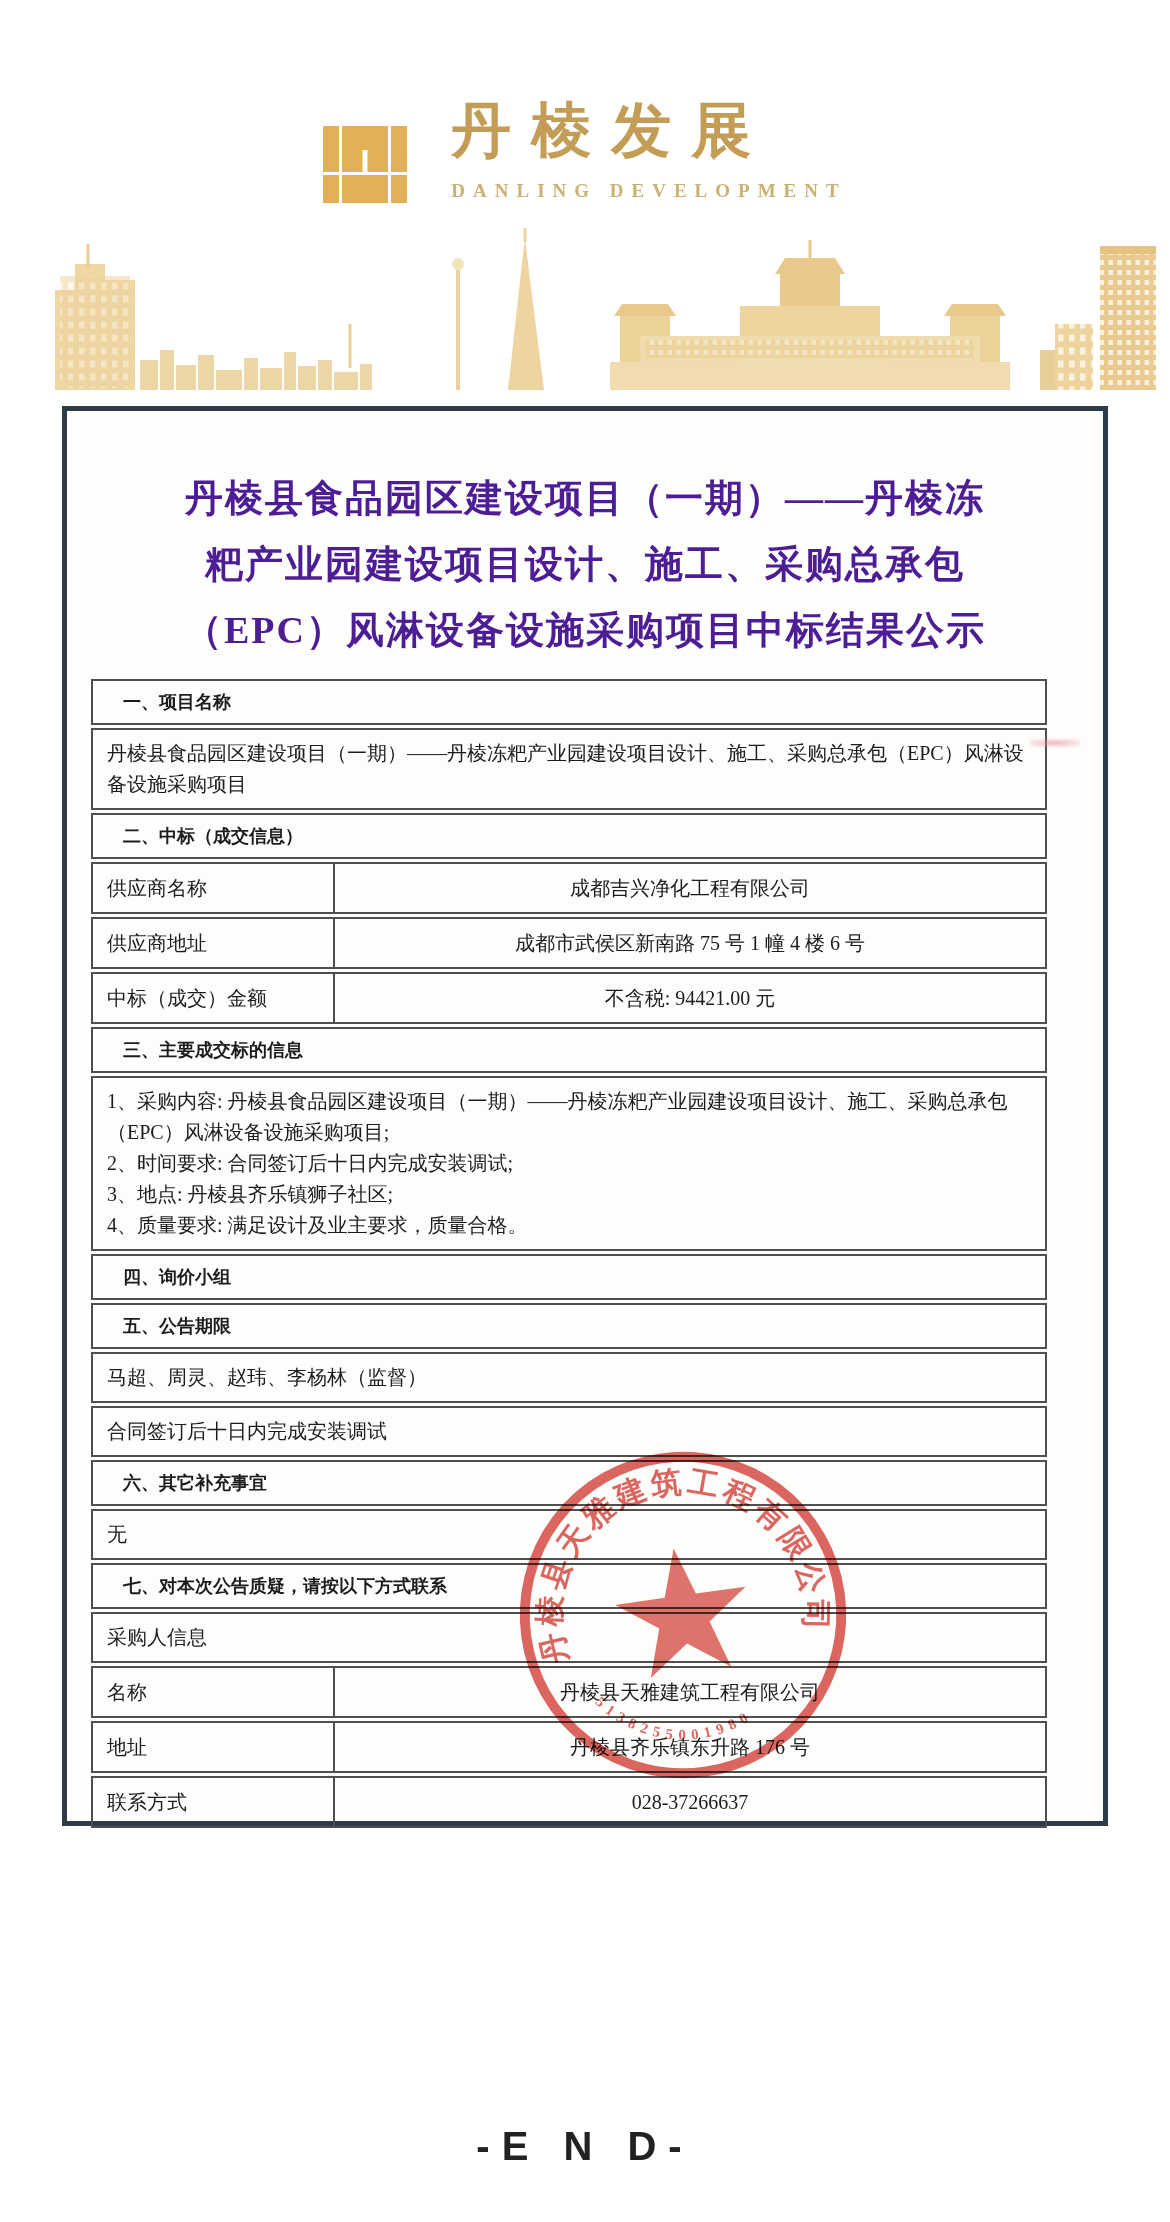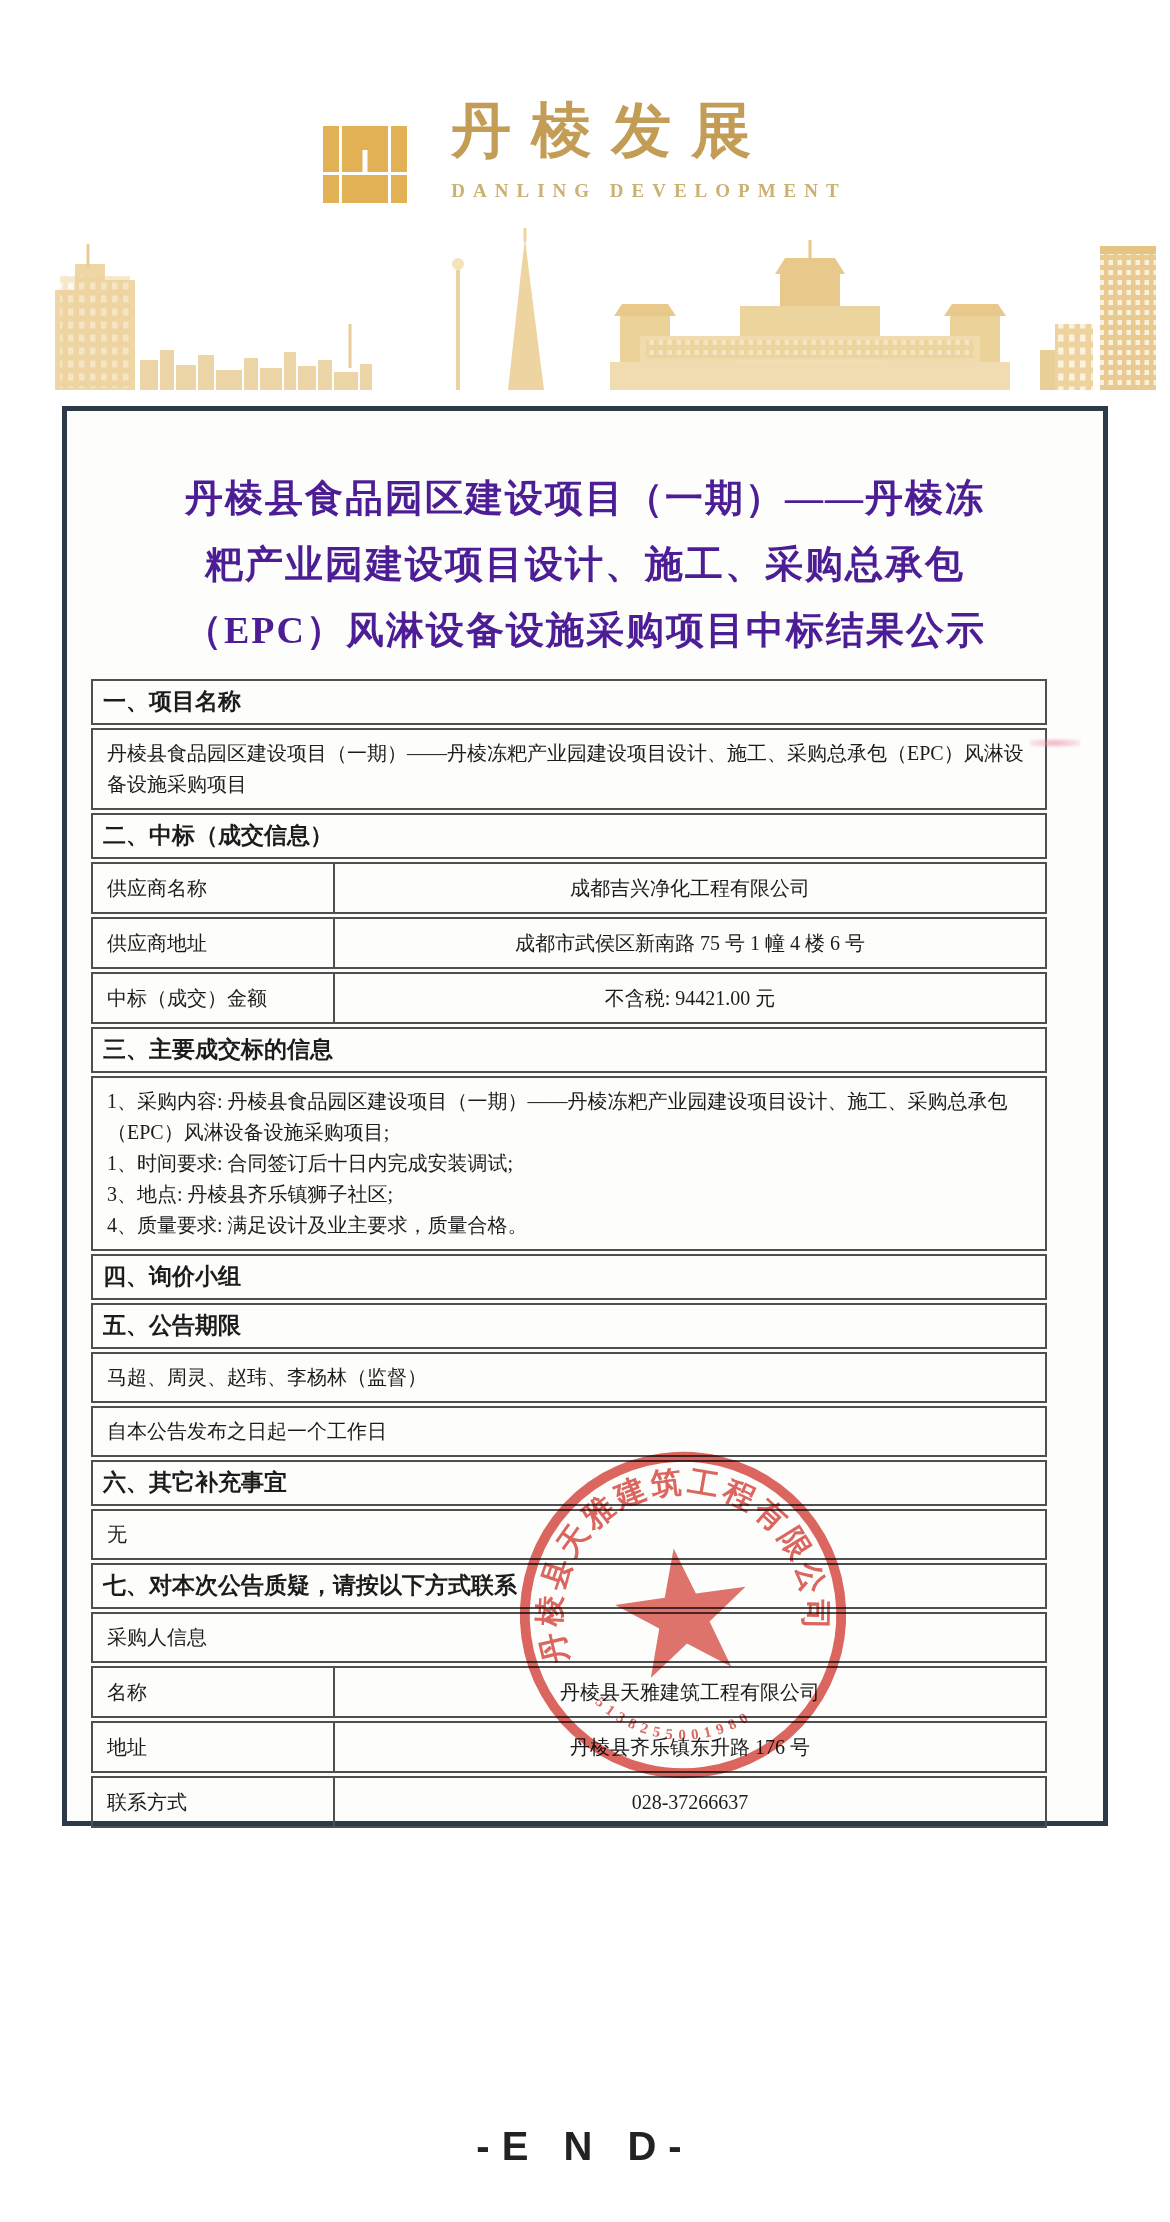--- a/index.html
+++ b/index.html
@@ -20,21 +20,21 @@
   
   .skyline{position:absolute;top:216px;left:0;width:1170px;height:168px;}
 
   
   .doc-frame{position:absolute;left:62px;top:394px;width:1036px;height:1410px;
              border:5px solid #2d3b49;background:#fdfdfb;}
   .doc-title{margin:54px 36px 0;text-align:center;font-size:38px;font-weight:bold;
              line-height:66px;letter-spacing:2px;color:#4c1d95;}
   .doc-table{margin:16px 56px 0 24px;}
   .row{border:2px solid #4f4f4f;margin-bottom:3px;background:transparent;box-sizing:border-box;}
-  .row.header{font-weight:bold;font-size:23px;padding:8px 10px;line-height:26px;}
+  .row.header{font-weight:bold;font-size:18px;padding:8px 30px;line-height:26px;}
   .row.content{font-size:20px;padding:8px 14px;line-height:31px;}
   .row.kv{display:flex;min-height:52px;}
   .row.kv .cell{box-sizing:border-box;padding:12px 14px;font-size:20px;line-height:24px;}
   .row.kv .cell.label{width:242px;border-right:2px solid #4f4f4f;flex:0 0 auto;}
   .row.kv .cell.value{flex:1;text-align:center;}
 
   
   .seal{position:absolute;left:438px;top:1026px;width:356px;height:356px;
         opacity:.82;mix-blend-mode:multiply;pointer-events:none;}
 
@@ -154,35 +154,35 @@
         </div>
         <div class="row kv">
           <div class="cell label">中标（成交）金额</div>
           <div class="cell value">不含税: 94421.00 元</div>
         </div>
         <div class="row header">
           <div class="line">三、主要成交标的信息</div>
         </div>
         <div class="row content">
           <div class="line">1、采购内容: 丹棱县食品园区建设项目（一期）——丹棱冻粑产业园建设项目设计、施工、采购总承包（EPC）风淋设备设施采购项目;</div>
-          <div class="line">1、时间要求: 合同签订后十日内完成安装调试;</div>
+          <div class="line">2、时间要求: 合同签订后十日内完成安装调试;</div>
           <div class="line">3、地点: 丹棱县齐乐镇狮子社区;</div>
           <div class="line">4、质量要求: 满足设计及业主要求，质量合格。</div>
         </div>
         <div class="row header">
           <div class="line">四、询价小组</div>
         </div>
         <div class="row header">
           <div class="line">五、公告期限</div>
         </div>
         <div class="row content">
           <div class="line">马超、周灵、赵玮、李杨林（监督）</div>
         </div>
         <div class="row content">
-          <div class="line">自本公告发布之日起一个工作日</div>
+          <div class="line">合同签订后十日内完成安装调试</div>
         </div>
         <div class="row header">
           <div class="line">六、其它补充事宜</div>
         </div>
         <div class="row content">
           <div class="line">无</div>
         </div>
         <div class="row header">
           <div class="line">七、对本次公告质疑，请按以下方式联系</div>
         </div>

